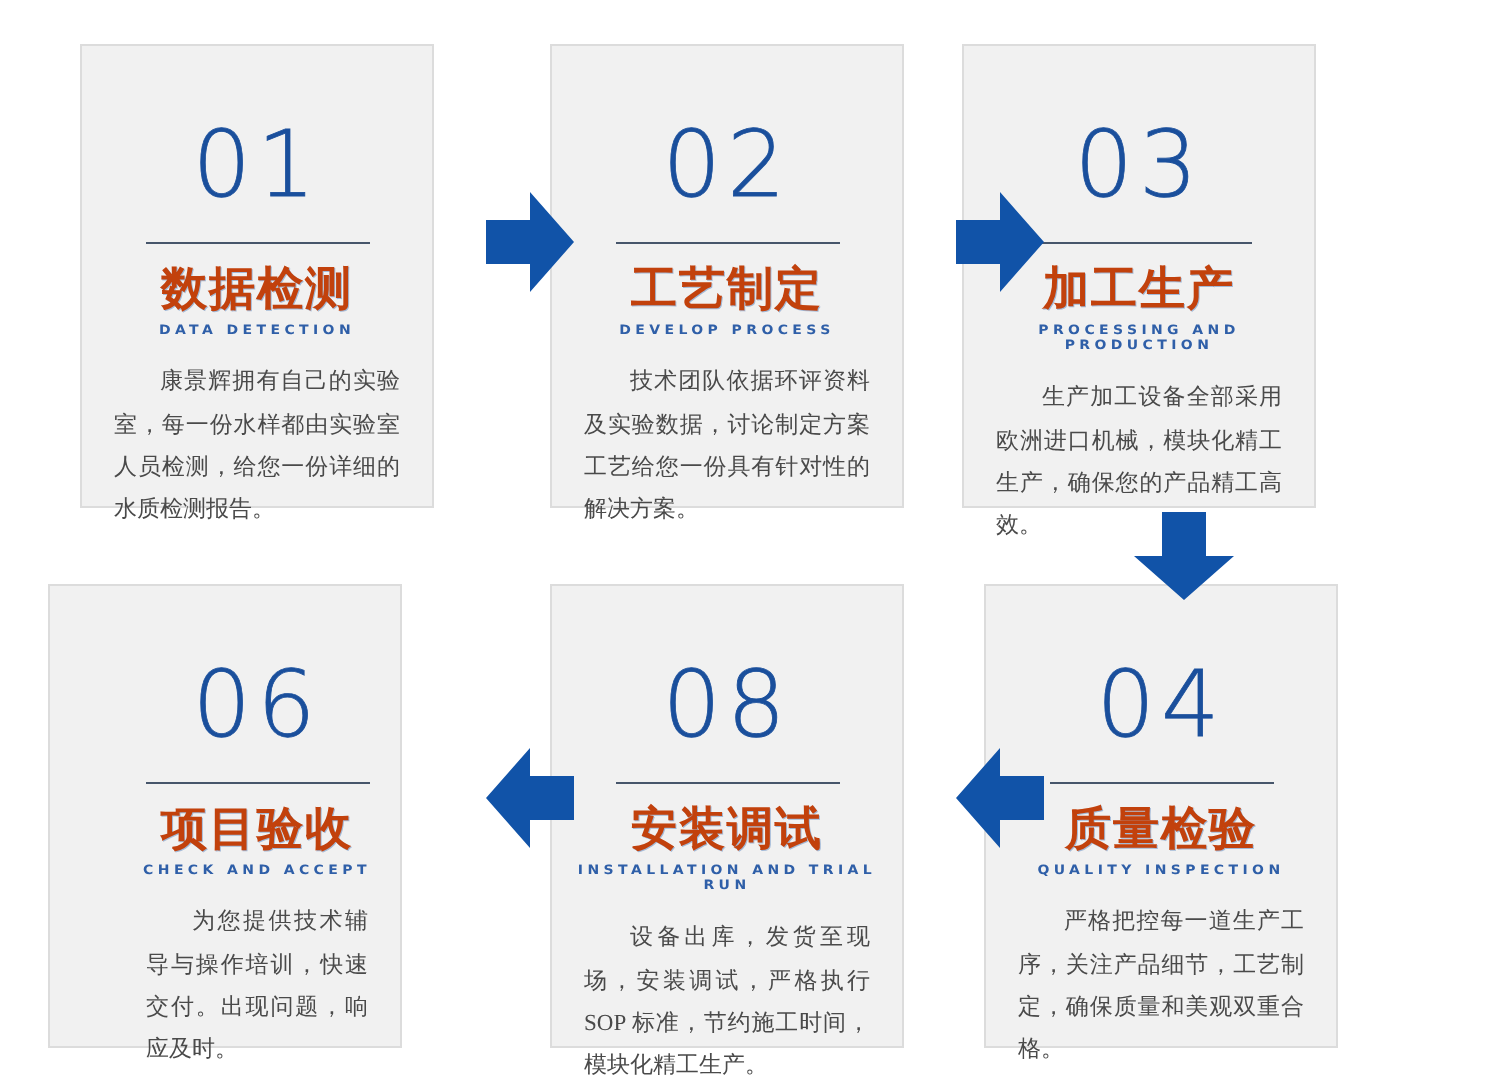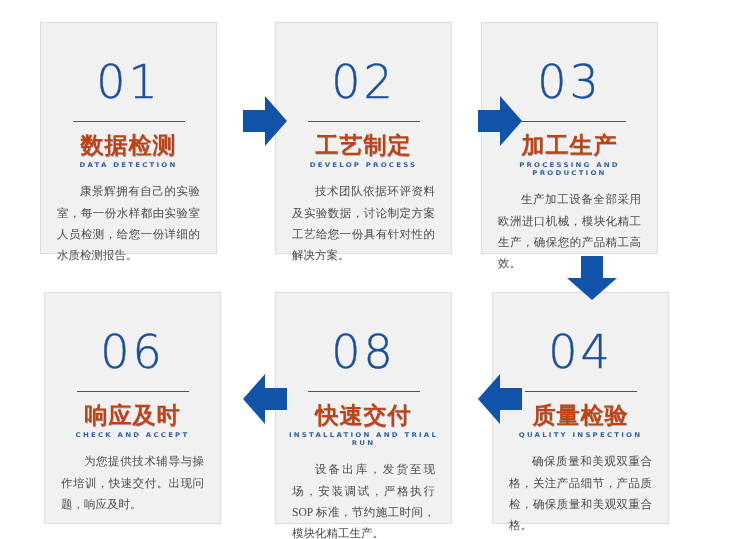--- a/index.html
+++ b/index.html
@@ -29,21 +29,21 @@
     border: 1px solid #dcdcdc;
     box-sizing: border-box;
     text-align: center;
   }
 
   
   .card-1 { left: 40px;  top: 22px; }
   .card-2 { left: 275px; top: 22px; }
   .card-3 { left: 481px; top: 22px; }
   
-  .card-6 { left: 44px;  top: 292px; }
+  .card-6 { left: 24px;  top: 292px; padding-left: 32px; }
   .card-5 { left: 275px; top: 292px; }
   .card-4 { left: 492px; top: 292px; }
 
   .card-number {
     font-family: "DejaVu Sans", sans-serif;
     font-size: 46px;
     font-weight: 300;
     letter-spacing: 3px;
     color: #1a4f9c;
     line-height: 1;
@@ -130,35 +130,35 @@
     <div class="card-title">加工生产</div>
     <div class="card-subtitle">PROCESSING AND PRODUCTION</div>
     <div class="card-desc">生产加工设备全部采用欧洲进口机械，模块化精工生产，确保您的产品精工高效。</div>
   </div>
 
   <div class="card card-4">
     <div class="card-number">04</div>
     <div class="card-divider"></div>
     <div class="card-title">质量检验</div>
     <div class="card-subtitle">QUALITY INSPECTION</div>
-    <div class="card-desc">确保质量和美观双重合格，关注产品细节，产品质检，确保质量和美观双重合格。</div>
+    <div class="card-desc">严格把控每一道生产工序，关注产品细节，工艺制定，确保质量和美观双重合格。</div>
   </div>
 
   <div class="card card-5">
     <div class="card-number">08</div>
     <div class="card-divider"></div>
-    <div class="card-title">快速交付</div>
+    <div class="card-title">安装调试</div>
     <div class="card-subtitle">INSTALLATION AND TRIAL RUN</div>
     <div class="card-desc">设备出库，发货至现场，安装调试，严格执行 SOP 标准，节约施工时间，模块化精工生产。</div>
   </div>
 
   <div class="card card-6">
     <div class="card-number">06</div>
     <div class="card-divider"></div>
-    <div class="card-title">响应及时</div>
+    <div class="card-title">项目验收</div>
     <div class="card-subtitle">CHECK AND ACCEPT</div>
     <div class="card-desc">为您提供技术辅导与操作培训，快速交付。出现问题，响应及时。</div>
   </div>
 
   <div class="arrow arrow-r1">
     <svg width="44" height="50" viewBox="0 0 44 50">
       <polygon points="0,14 22,14 22,0 44,25 22,50 22,36 0,36" fill="#1153a8"></polygon>
     </svg>
   </div>
 

